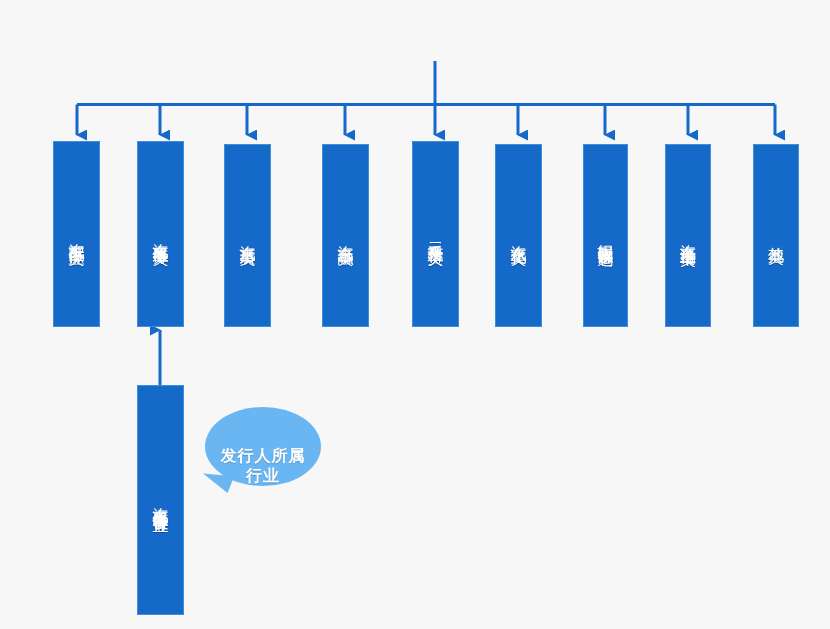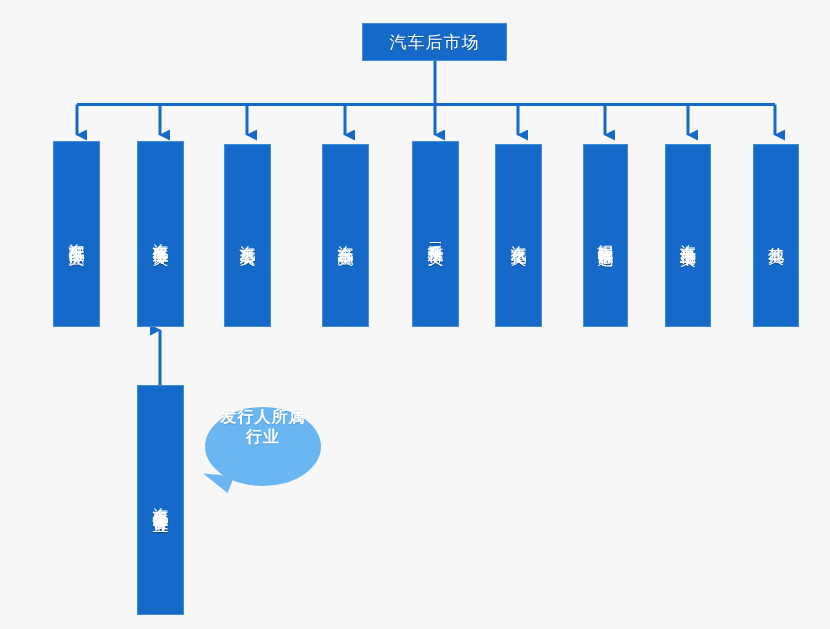--- a/index.html
+++ b/index.html
@@ -51,21 +51,21 @@
     writing-mode: vertical-rl;
     text-orientation: upright;
     display: block;
     text-align: center;
   }
   .bubble {
     position: absolute;
     background: #6ab6f2;
     border-radius: 50%;
     display: flex;
-    align-items: flex-start;
+    align-items: flex-end;
     justify-content: center;
     color: #ffffff;
     font-size: 16px;
     font-weight: bold;
     letter-spacing: 1px;
     text-align: center;
     line-height: 1.25;
     text-shadow: 0 1px 1px rgba(0,0,0,0.18);
     box-sizing: border-box;
   }
@@ -104,23 +104,20 @@
     <line x1="345" y1="104.5" x2="345" y2="135" stroke="#1569c8" stroke-width="3" marker-end="url(#arrowDown)"></line>
     <line x1="435" y1="104.5" x2="435" y2="135" stroke="#1569c8" stroke-width="3" marker-end="url(#arrowDown)"></line>
     <line x1="518" y1="104.5" x2="518" y2="135" stroke="#1569c8" stroke-width="3" marker-end="url(#arrowDown)"></line>
     <line x1="605" y1="104.5" x2="605" y2="135" stroke="#1569c8" stroke-width="3" marker-end="url(#arrowDown)"></line>
     <line x1="688" y1="104.5" x2="688" y2="135" stroke="#1569c8" stroke-width="3" marker-end="url(#arrowDown)"></line>
     <line x1="775" y1="104.5" x2="775" y2="135" stroke="#1569c8" stroke-width="3" marker-end="url(#arrowDown)"></line>
 
     <line x1="160" y1="385" x2="160" y2="330" stroke="#1569c8" stroke-width="3" marker-end="url(#arrowUp)"></line>
   </svg>
 
-  <div class="node root" style="left:362px; top:23px; width:145px; height:38px;">
-    <span class="label">汽车后市场</span>
-  </div>
 
   <div class="node leaf" style="left:53px; top:141px; width:47px; height:186px;">
     <span class="label">汽车配件供应类</span>
   </div>
 
   <div class="node leaf" style="left:137px; top:141px; width:47px; height:186px;">
     <span class="label">汽车维修服务类</span>
   </div>
 
   <div class="node leaf" style="left:224px; top:144px; width:47px; height:183px;">

